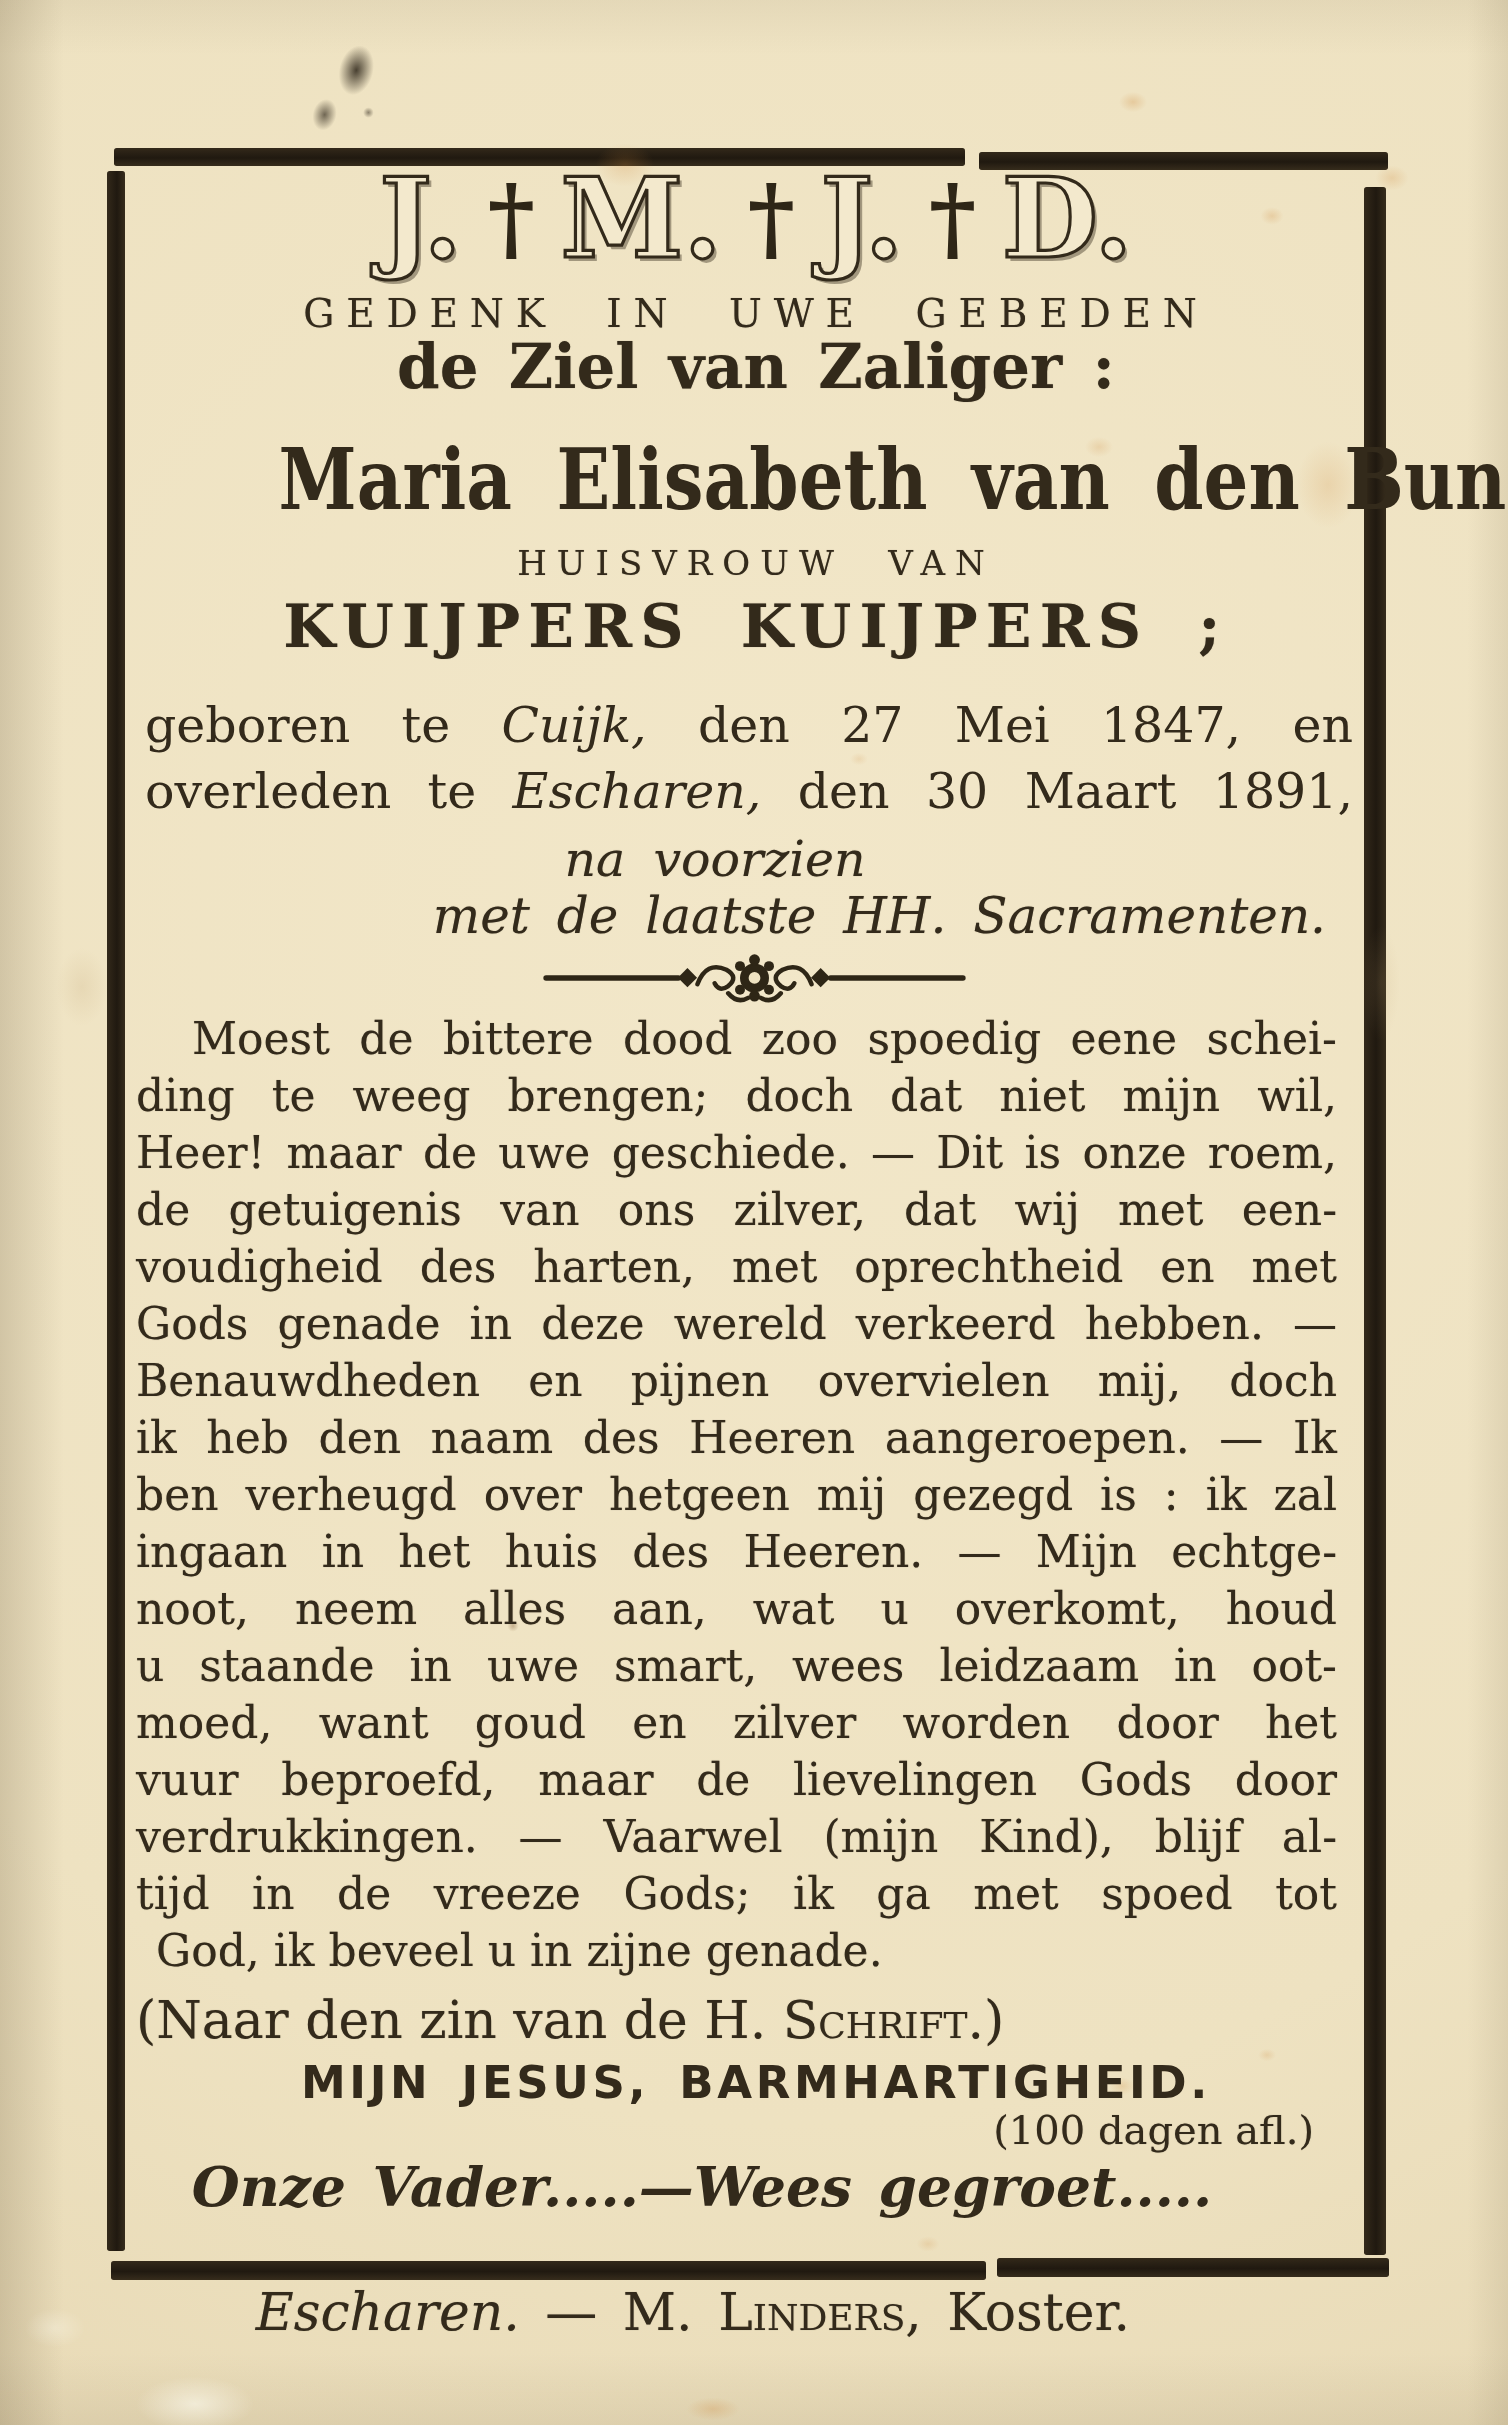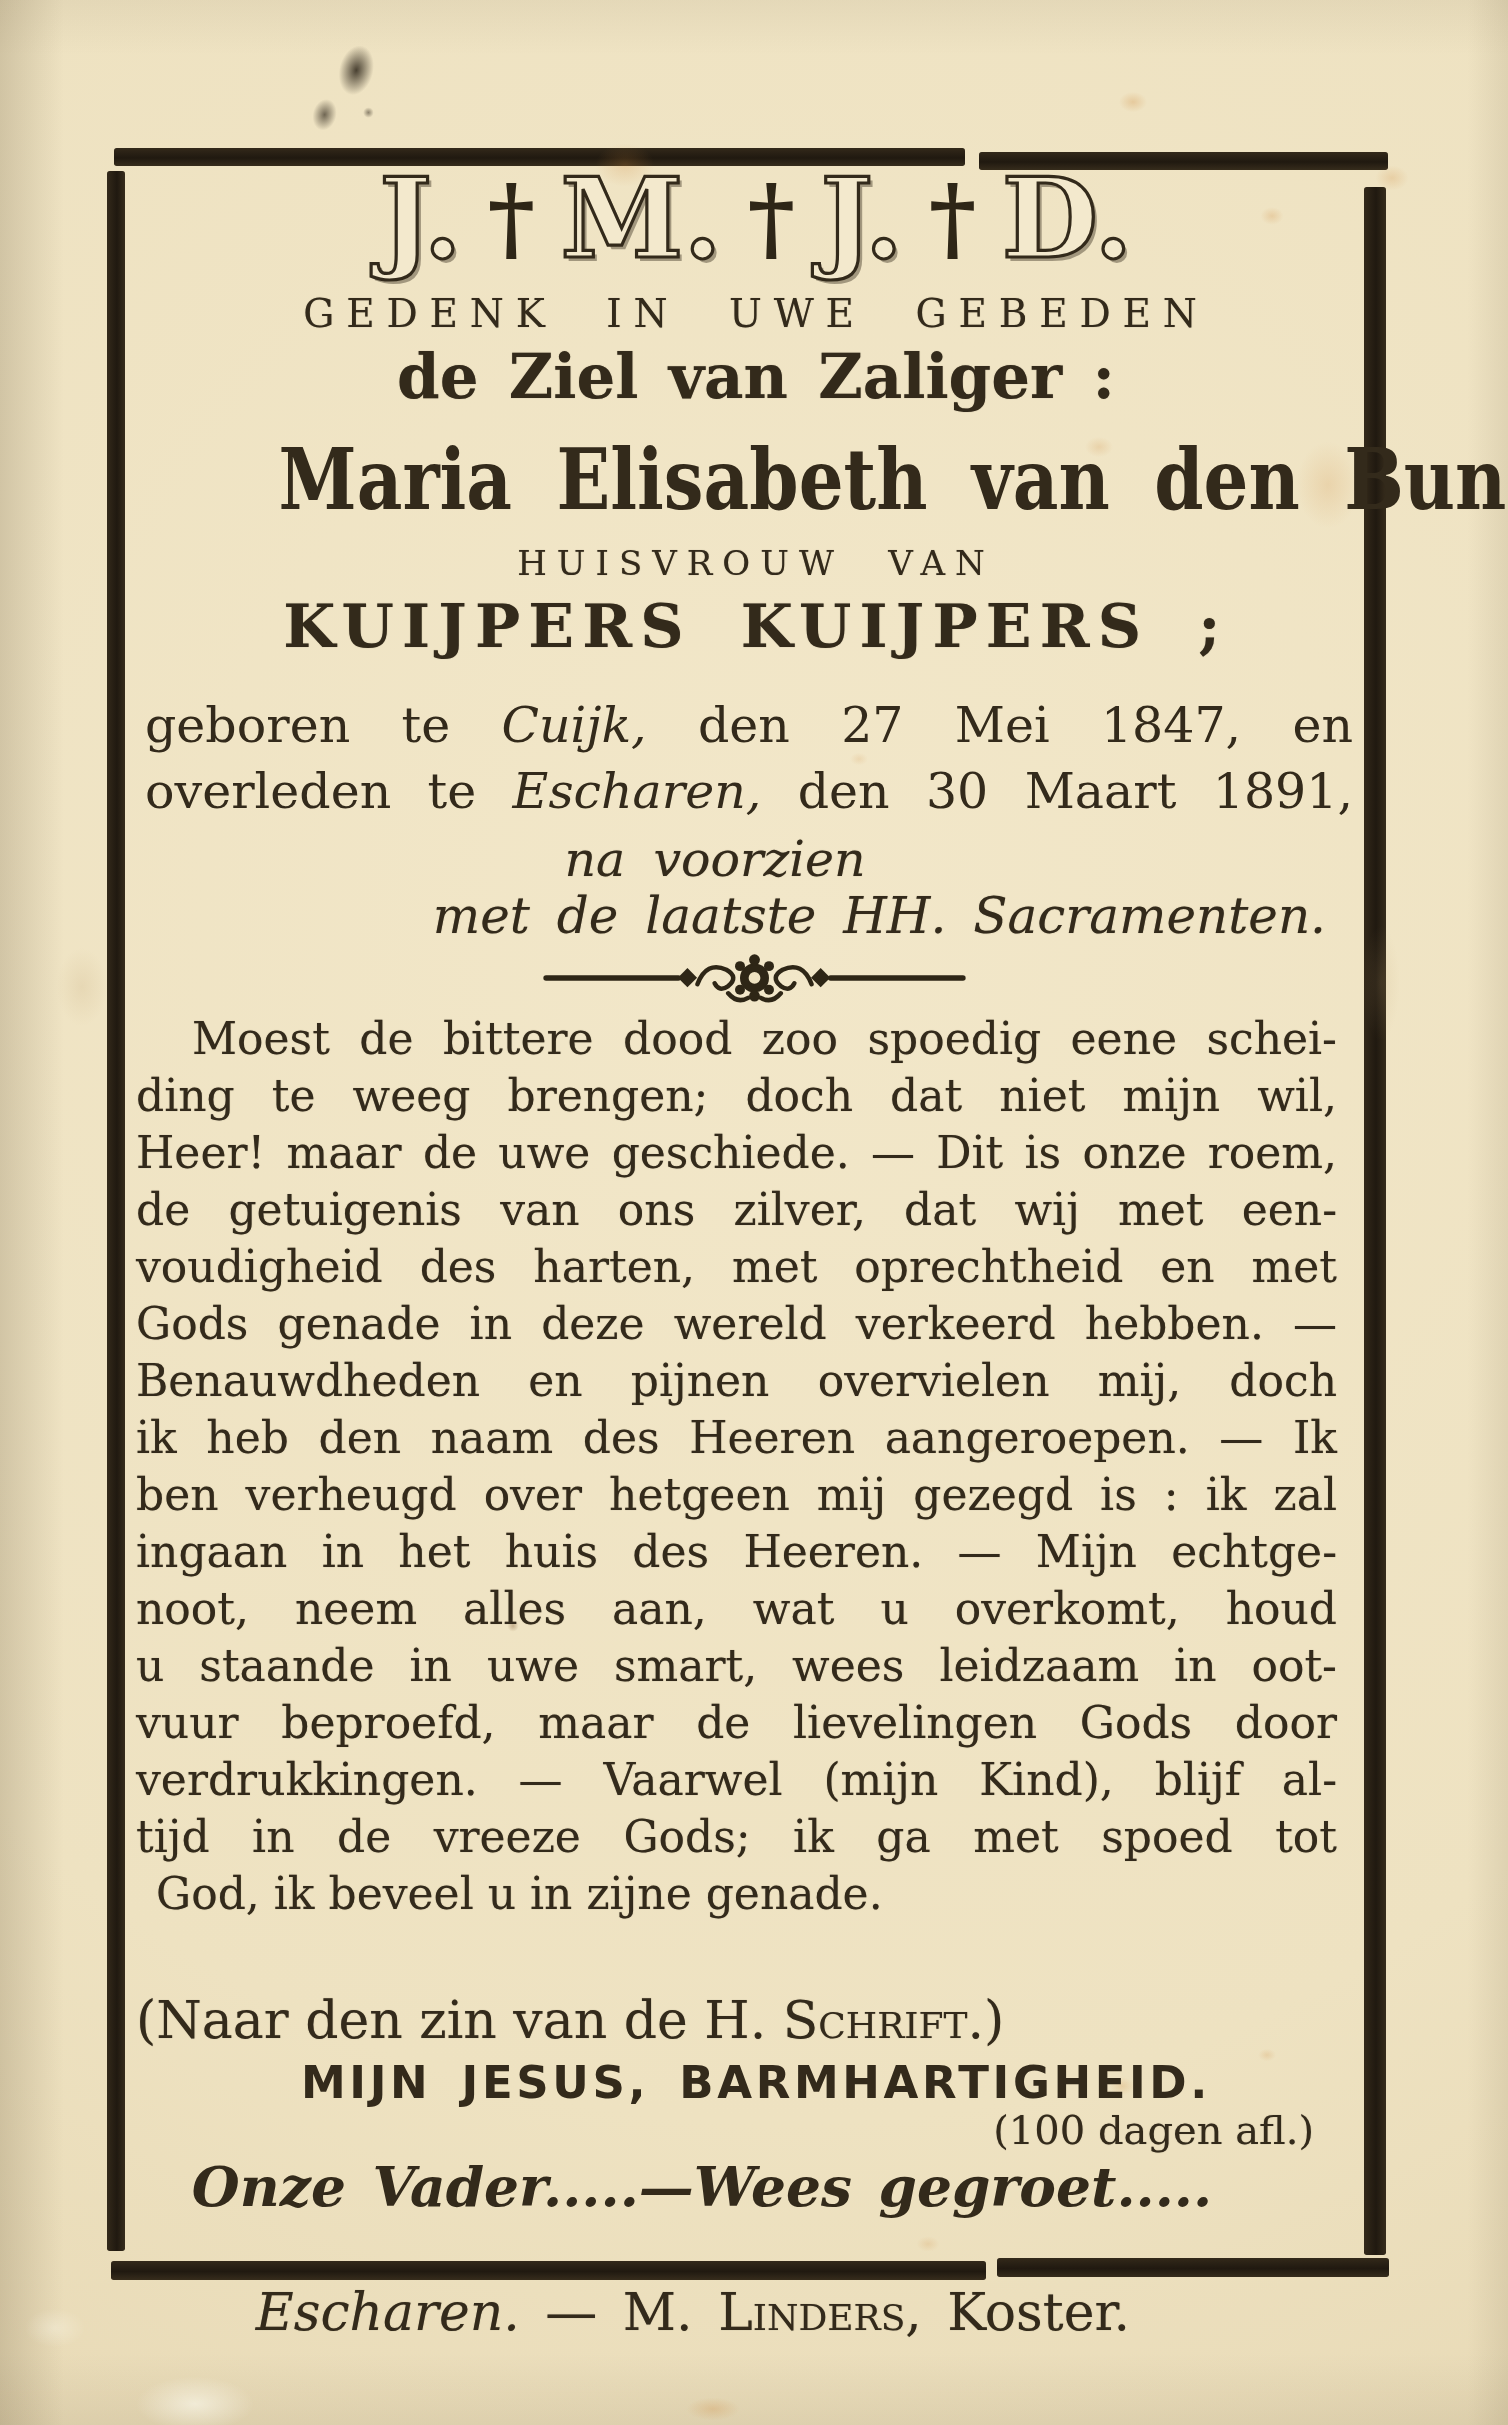--- a/index.html
+++ b/index.html
@@ -54,21 +54,21 @@
   
   .monogram{left:136px;top:156px;width:1240px;line-height:124px;font-size:111px;font-weight:bold;white-space:nowrap;}
   .mono-letter{
     color:#f3e9cd;
     -webkit-text-stroke:3.2px #332a1b;
     text-shadow:3.6px 3.6px 0 rgba(56,45,28,.42);
     margin:0 11px;
   }
   .mono-dagger{color:#2e2617;margin:0 14.5px;font-size:91px;position:relative;top:-7.3px;font-weight:bold;}
   .memento{left:136px;top:291px;width:1240px;font-size:39px;line-height:45px;letter-spacing:11.8px;word-spacing:25.4px;}
-  .soul{left:136px;top:342px;width:1240px;font-size:61px;line-height:69px;font-weight:bold;word-spacing:9px;}
+  .soul{left:136px;top:332px;width:1240px;font-size:61px;line-height:69px;font-weight:bold;word-spacing:9px;}
   .name{left:136px;top:425px;width:1240px;line-height:109px;white-space:nowrap;}
   .name>span{display:inline-block;font-size:84px;font-weight:bold;transform:scaleX(.84);transform-origin:50% 50%;word-spacing:23.6px;}
   .relation{left:136px;top:543px;width:1240px;font-size:34px;line-height:40px;letter-spacing:10px;word-spacing:23.6px;}
   .spouse{left:136px;top:585px;width:1240px;font-size:60px;line-height:82px;font-weight:bold;letter-spacing:8.2px;word-spacing:20px;}
   .dates{left:145px;top:693px;width:1208px;font-size:49px;line-height:66px;}
   .jline{text-align:justify;text-align-last:justify;}
   .it{font-style:italic;}
   .provision{left:95px;top:832px;width:1240px;font-size:49px;line-height:55px;font-style:italic;word-spacing:12.7px;}
   .sacraments{left:86px;top:888px;width:1240px;font-size:50px;line-height:56px;font-style:italic;word-spacing:11px;text-align:right;}
   .ornament{left:134px;top:948px;width:1240px;text-align:center;}
@@ -157,20 +157,21 @@
     <div class="ln">Heer! maar de uwe geschiede. — Dit is onze roem,</div>
     <div class="ln">de getuigenis van ons zilver, dat wij met een-</div>
     <div class="ln">voudigheid des harten, met oprechtheid en met</div>
     <div class="ln">Gods genade in deze wereld verkeerd hebben. —</div>
     <div class="ln">Benauwdheden en pijnen overvielen mij, doch</div>
     <div class="ln">ik heb den naam des Heeren aangeroepen. — Ik</div>
     <div class="ln">ben verheugd over hetgeen mij gezegd is : ik zal</div>
     <div class="ln">ingaan in het huis des Heeren. — Mijn echtge-</div>
     <div class="ln">noot, neem alles aan, wat u overkomt, houd</div>
     <div class="ln">u staande in uwe smart, wees leidzaam in oot-</div>
+    <div class="ln">moed, want goud en zilver worden door het</div>
     <div class="ln">vuur beproefd, maar de lievelingen Gods door</div>
     <div class="ln">verdrukkingen. — Vaarwel (mijn Kind), blijf al-</div>
     <div class="ln">tijd in de vreeze Gods; ik ga met spoed tot</div>
     <div class="ln lastln">God, ik beveel u in zijne genade.</div>
   </div>
 
   <div class="abs scripture ink-soft"><span>(Naar den zin van de H. </span><span class="sc">Schrift</span><span>.)</span></div>
 
   <div class="abs invocation center">MIJN JESUS, BARMHARTIGHEID.</div>
 

